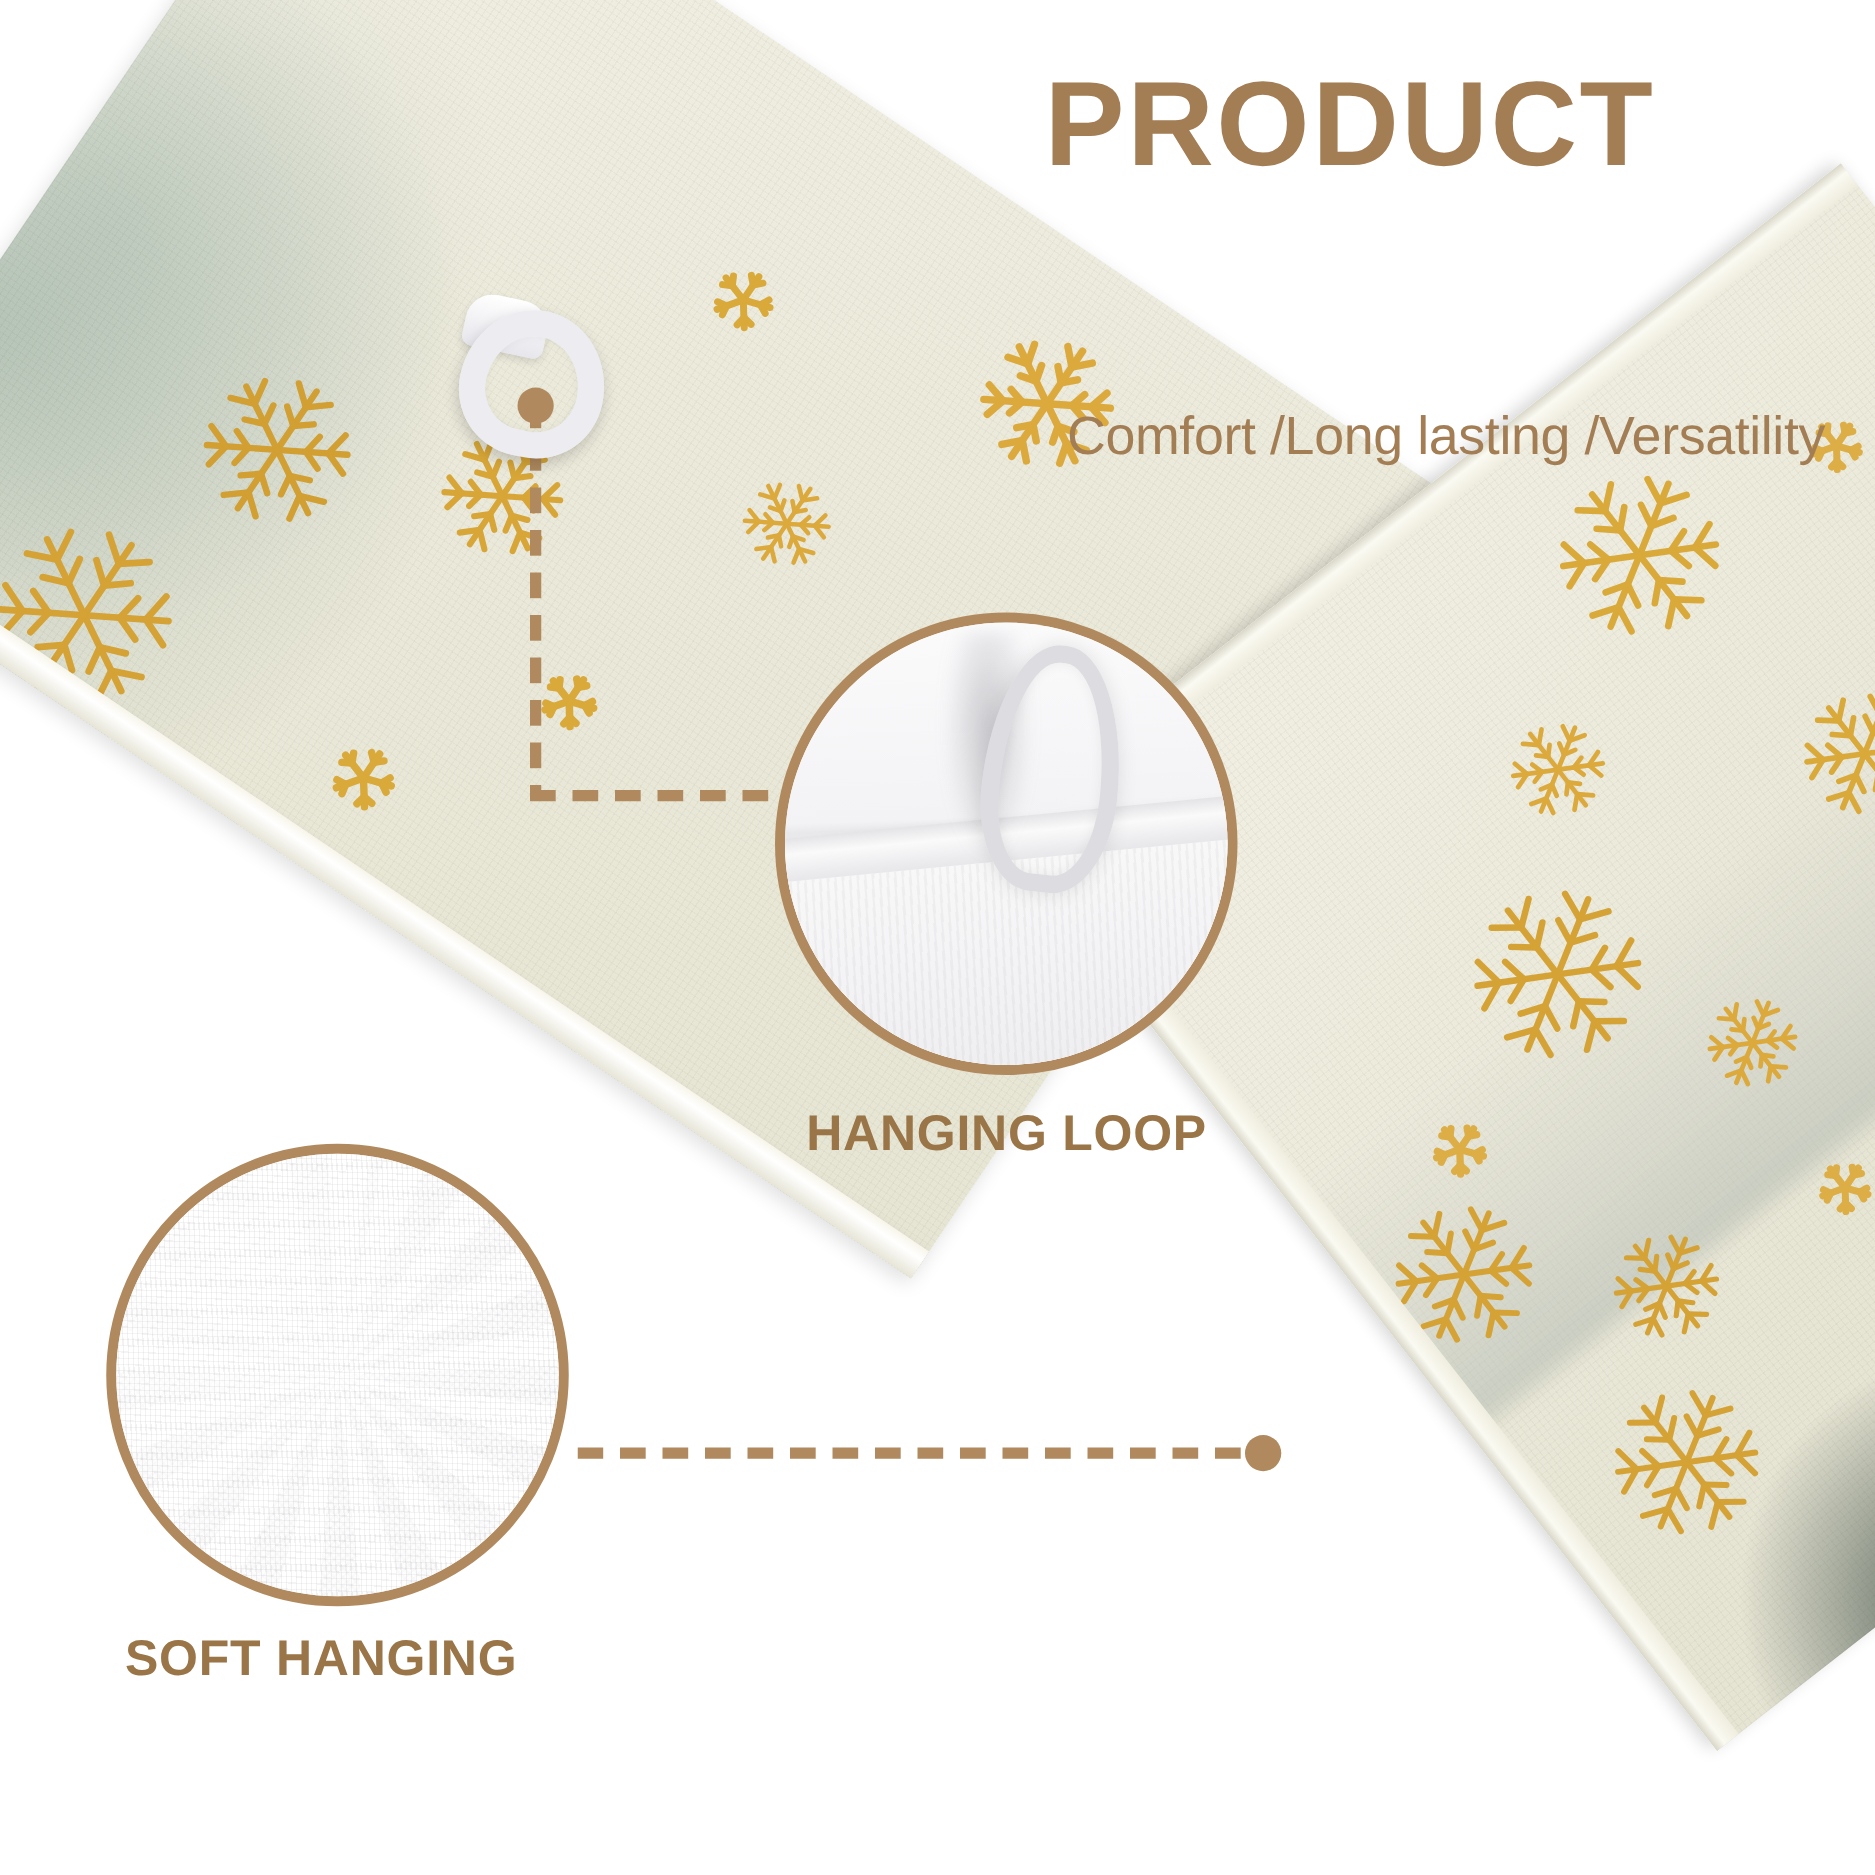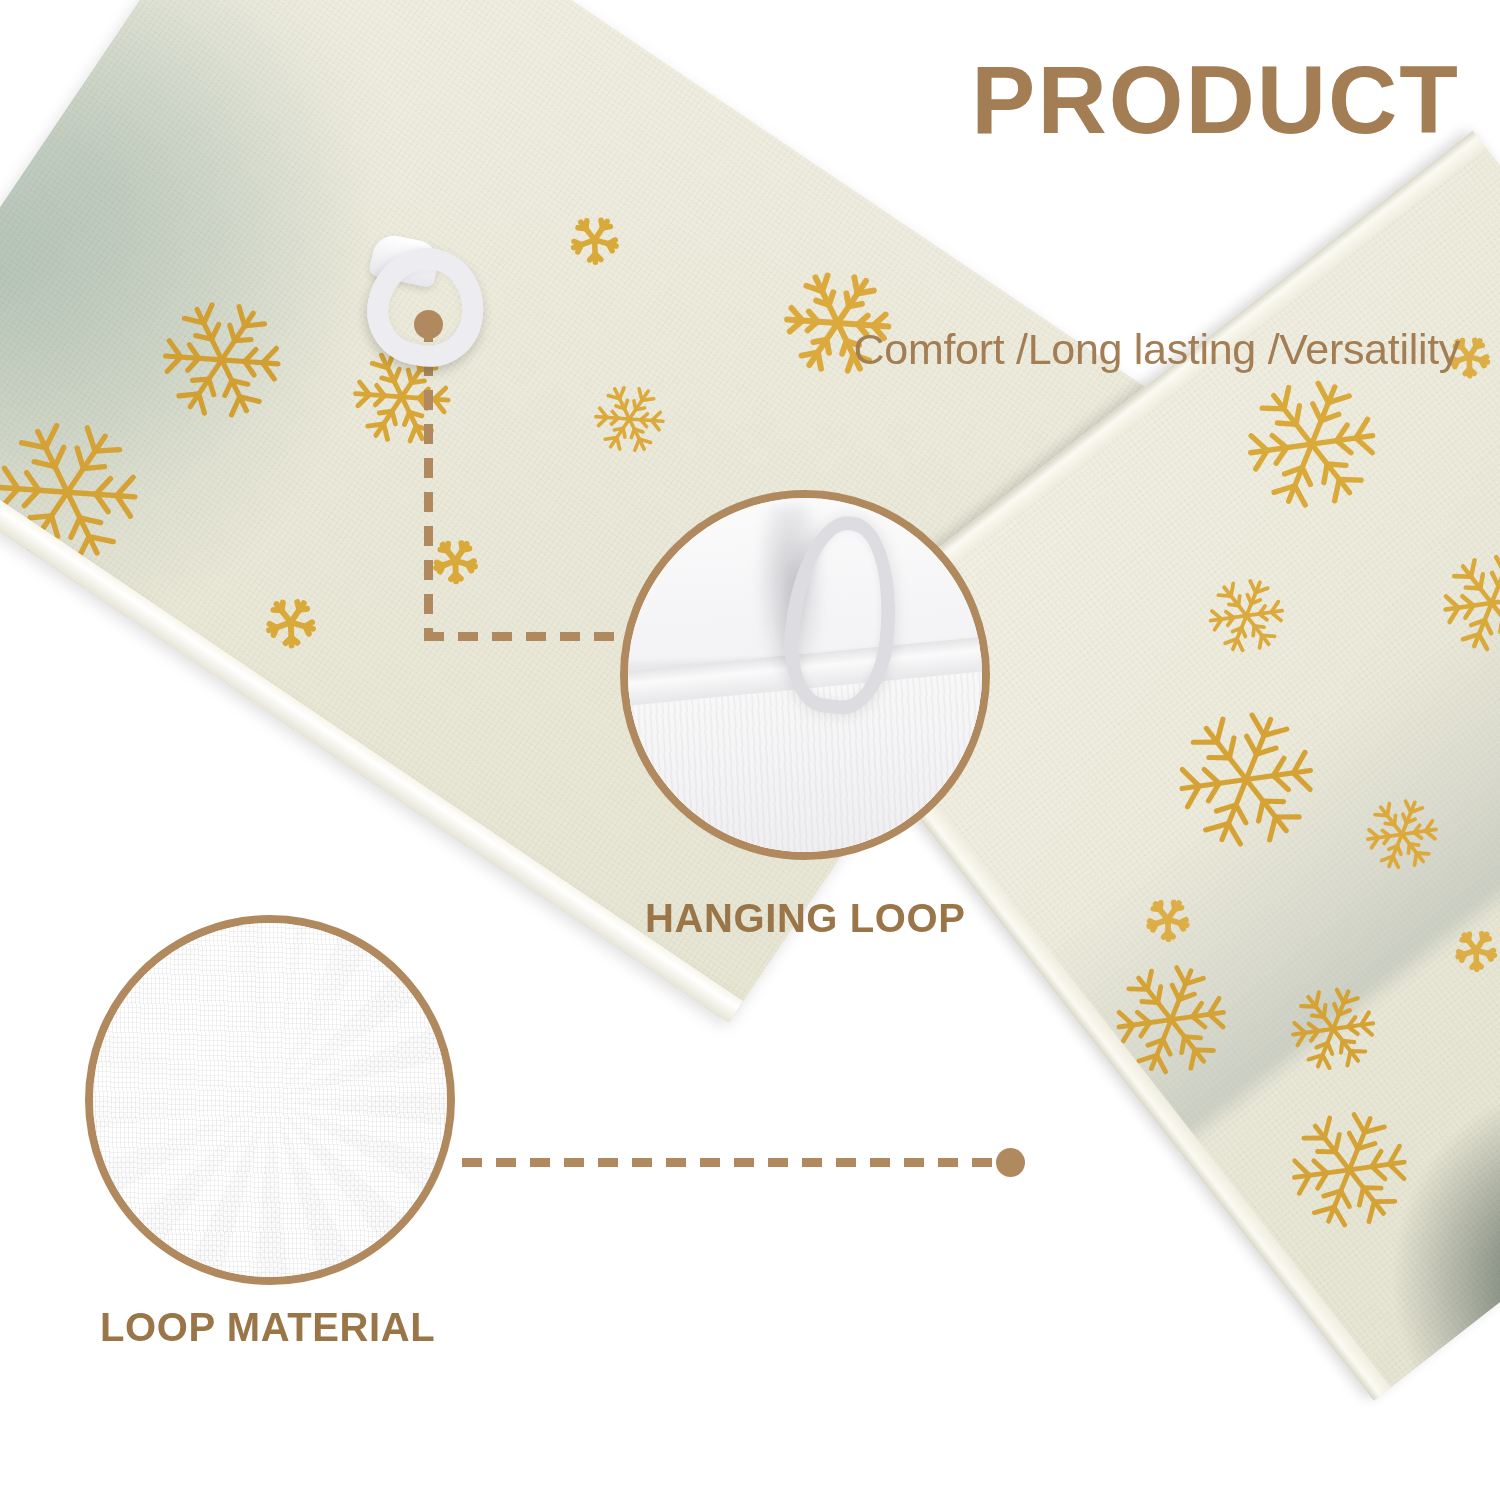--- a/index.html
+++ b/index.html
@@ -15,21 +15,21 @@
     overflow: hidden;
     font-family: "Liberation Sans", sans-serif;
   }
 
   
   .headline {
     position: absolute;
     left: 700px;
     top: 45px;
     width: 760px;
-    text-align: right;
+    text-align: center;
   }
   .headline .l1, .headline .l2 {
     display: block;
     color: #A37D54;
     font-weight: bold;
     font-size: 96px;
     line-height: 1.15;
     letter-spacing: 2px;
     white-space: nowrap;
   }
@@ -666,23 +666,23 @@
   <div class="dot" style="left:414px; top:310px; width:29px; height:29px;"></div>
   <div class="dash-v" style="left:424px; top:322px; height:318px;"></div>
   <div class="dash-h" style="left:424px; top:632px; width:220px;"></div>
 
   <div class="callout" style="left:620px; top:490px; width:370px; height:370px;">
     <div class="media loop-photo">
       <div class="loop-shadow"></div>
       <div class="loop-tab"></div>
     </div>
   </div>
-  <div class="caption" style="left:645px; top:885px;margin-top:11px;">HANGING LOOP</div>
+  <div class="caption" style="left:645px; top:885px;">HANGING LOOP</div>
 
   <div class="callout" style="left:85px; top:915px; width:370px; height:370px;">
     <div class="media terry-photo"></div>
   </div>
-  <div class="caption" style="left:100px; top:1305px;">LOOP MATERIAL</div>
+  <div class="caption" style="left:100px; top:1305px;">SOFT HANGING</div>
 
   <div class="dash-h" style="left:462px; top:1158px; width:552px;"></div>
   <div class="dot" style="left:996px; top:1148px; width:29px; height:29px;"></div>
 
 </div>
 
 </body></html>

